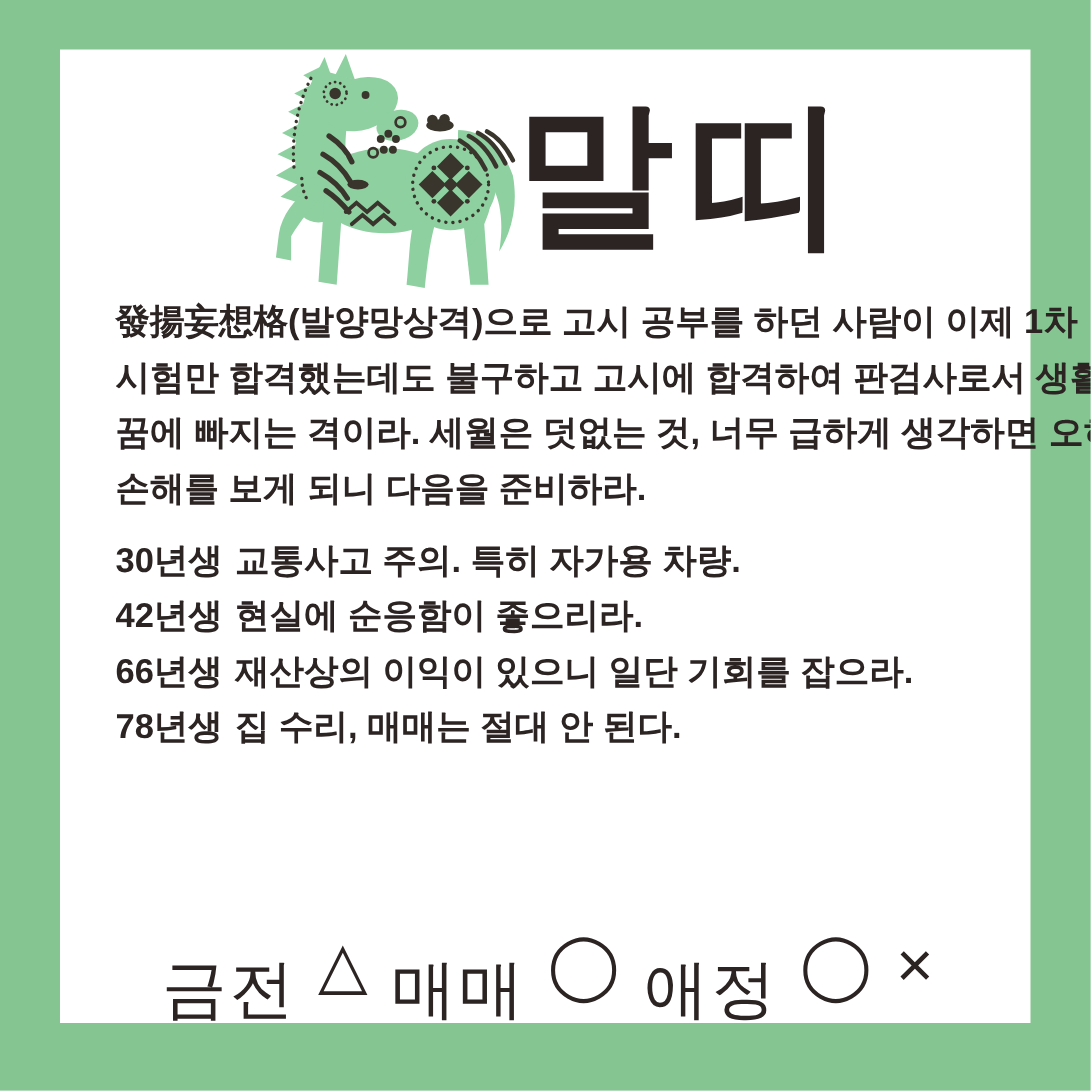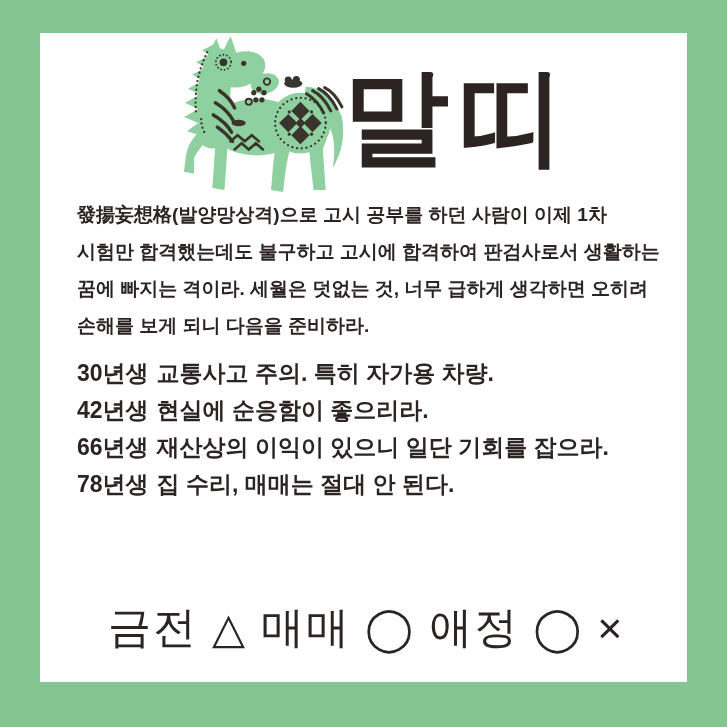--- a/index.html
+++ b/index.html
@@ -26,35 +26,35 @@
   .g{fill:var(--horse-green);}
   .d{fill:var(--ornament-dark);}
   .ds{fill:none;stroke:var(--ornament-dark);stroke-linecap:round;}
   .title{
     position:absolute;left:303px;top:20px;
     font-size:106px;font-weight:700;line-height:1.2;
     letter-spacing:0.09em;color:var(--text-dark);white-space:nowrap;
   }
   .intro{position:absolute;left:37px;top:163px;width:600px;}
   .intro p{
-    font-size:19px;font-weight:700;line-height:37px;white-space:nowrap;
+    font-size:23px;font-weight:700;line-height:37px;white-space:nowrap;
     color:var(--text-dark);
   }
   .years{position:absolute;left:37px;top:322px;width:600px;}
   .years p{
     font-size:23px;font-weight:700;line-height:37px;white-space:nowrap;
     color:var(--text-dark);
   }
   .years .yr{margin-right:8px;}
   .footer{
     position:absolute;left:68px;top:566px;width:580px;
     display:flex;align-items:center;gap:16px;white-space:nowrap;
   }
   .cat{display:flex;align-items:center;gap:14px;}
-  .cat-label{font-size:43px;font-weight:400;letter-spacing:2px;color:var(--text-dark);}
+  .cat-label{font-size:43px;font-weight:400;letter-spacing:2px;color:var(--text-dark);margin-top:32px;}
   .cat-symbol{font-size:43px;font-weight:400;color:var(--text-dark);line-height:1;}
 </style>
 </head>
 <body>
 
 <div class="page">
   <div class="card">
 
     <div class="horse">
       <svg viewBox="0 0 190 160" xmlns="http://www.w3.org/2000/svg" aria-hidden="true">

